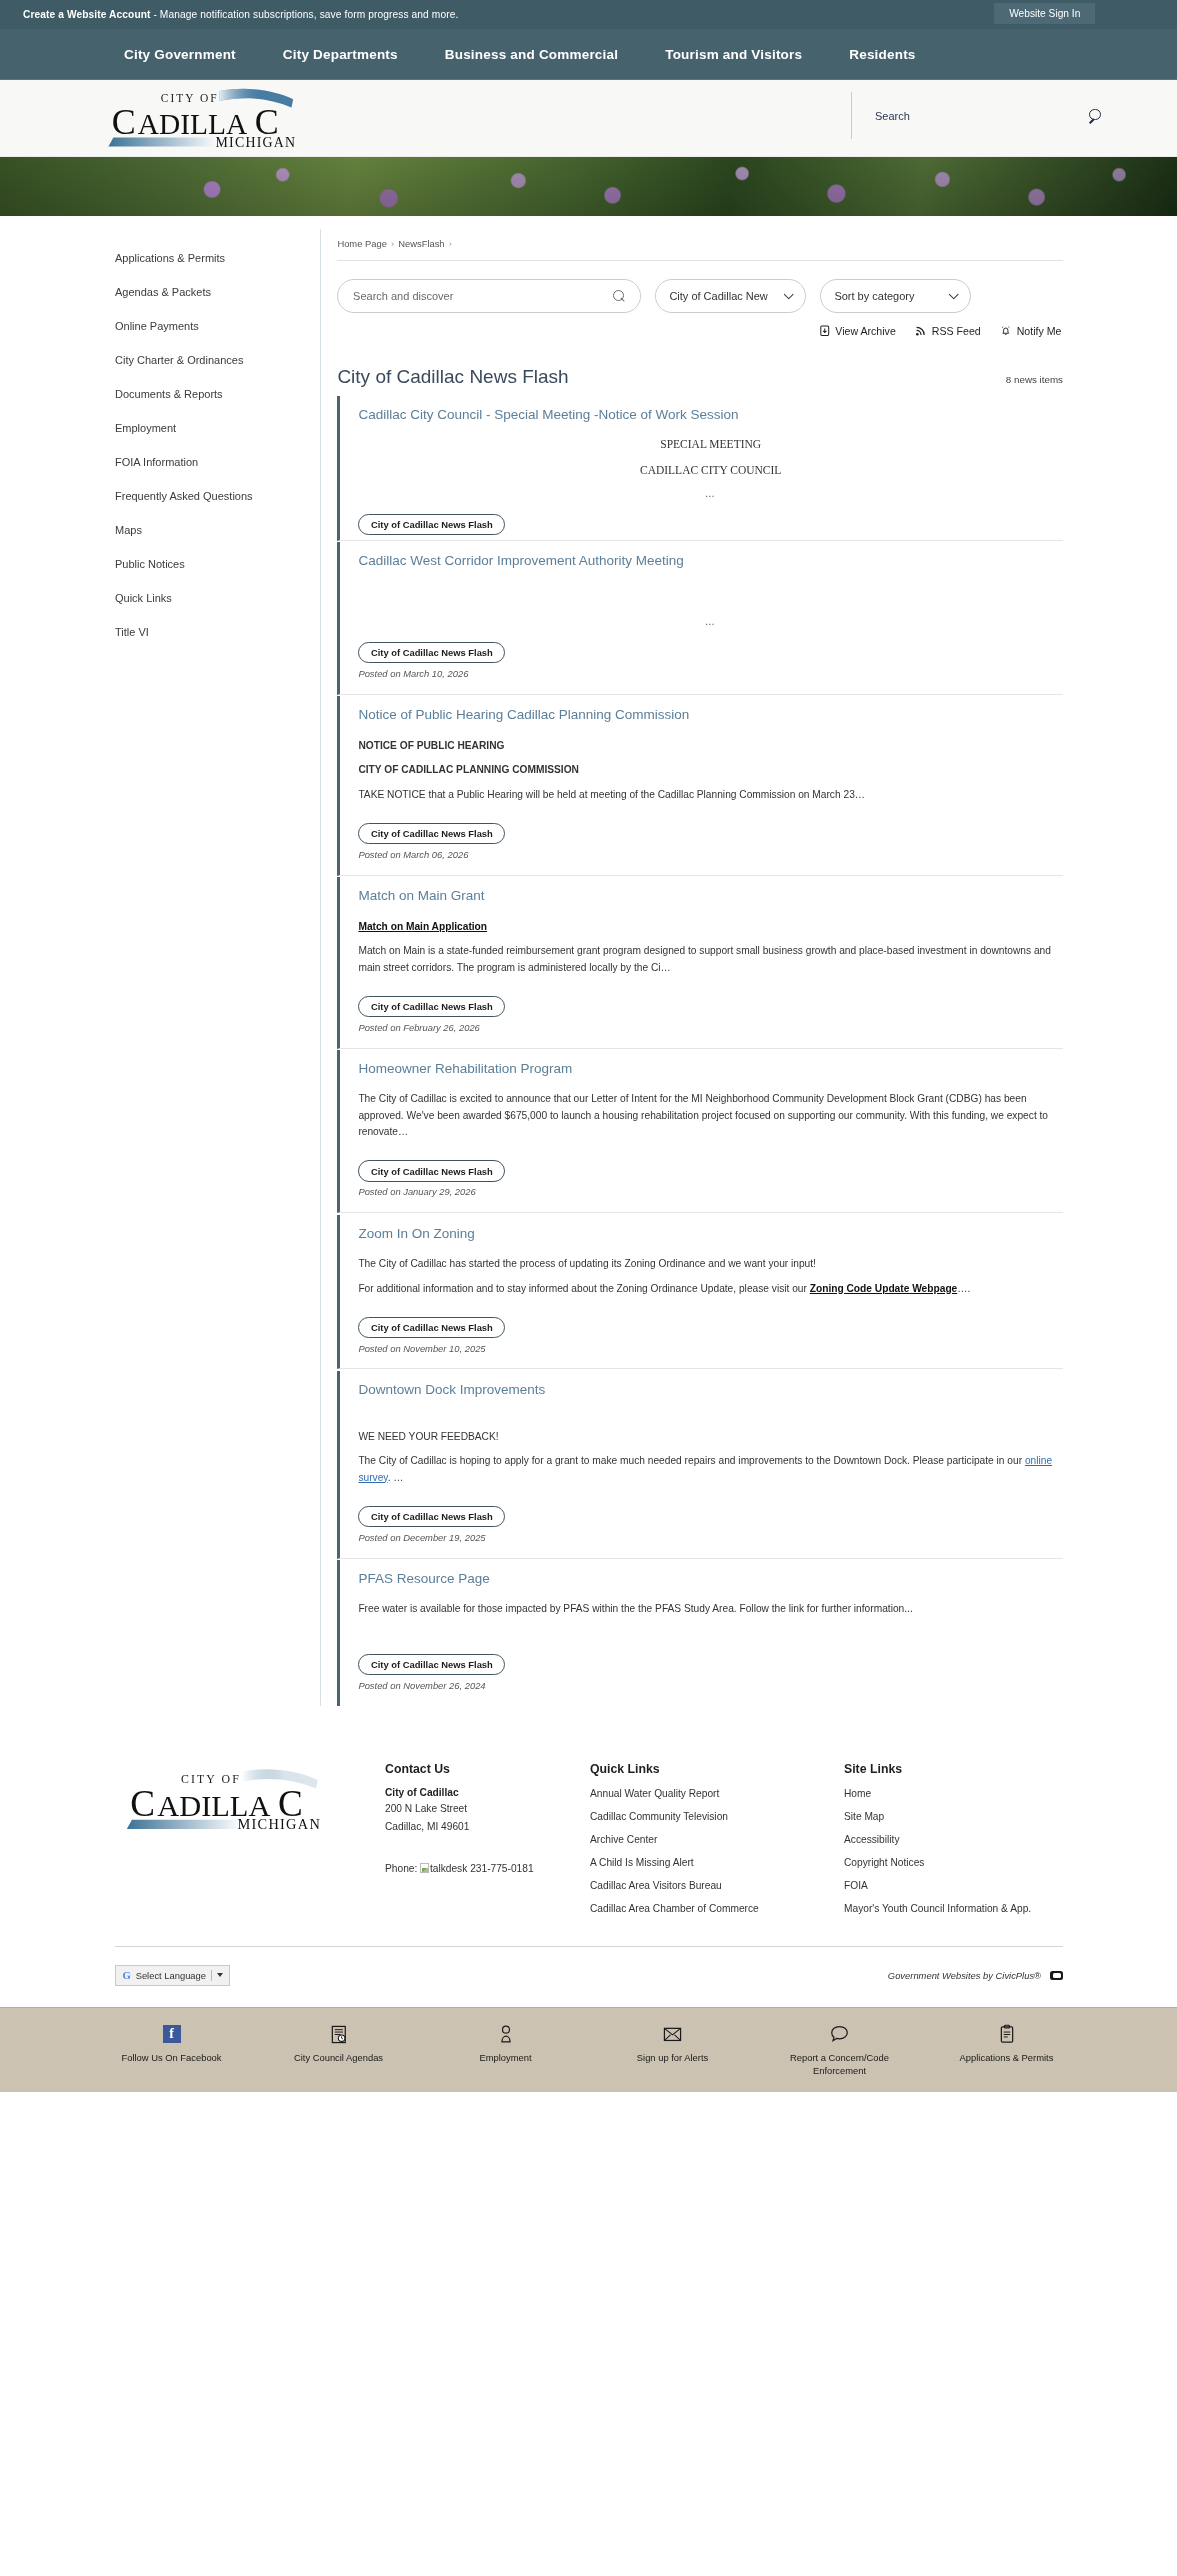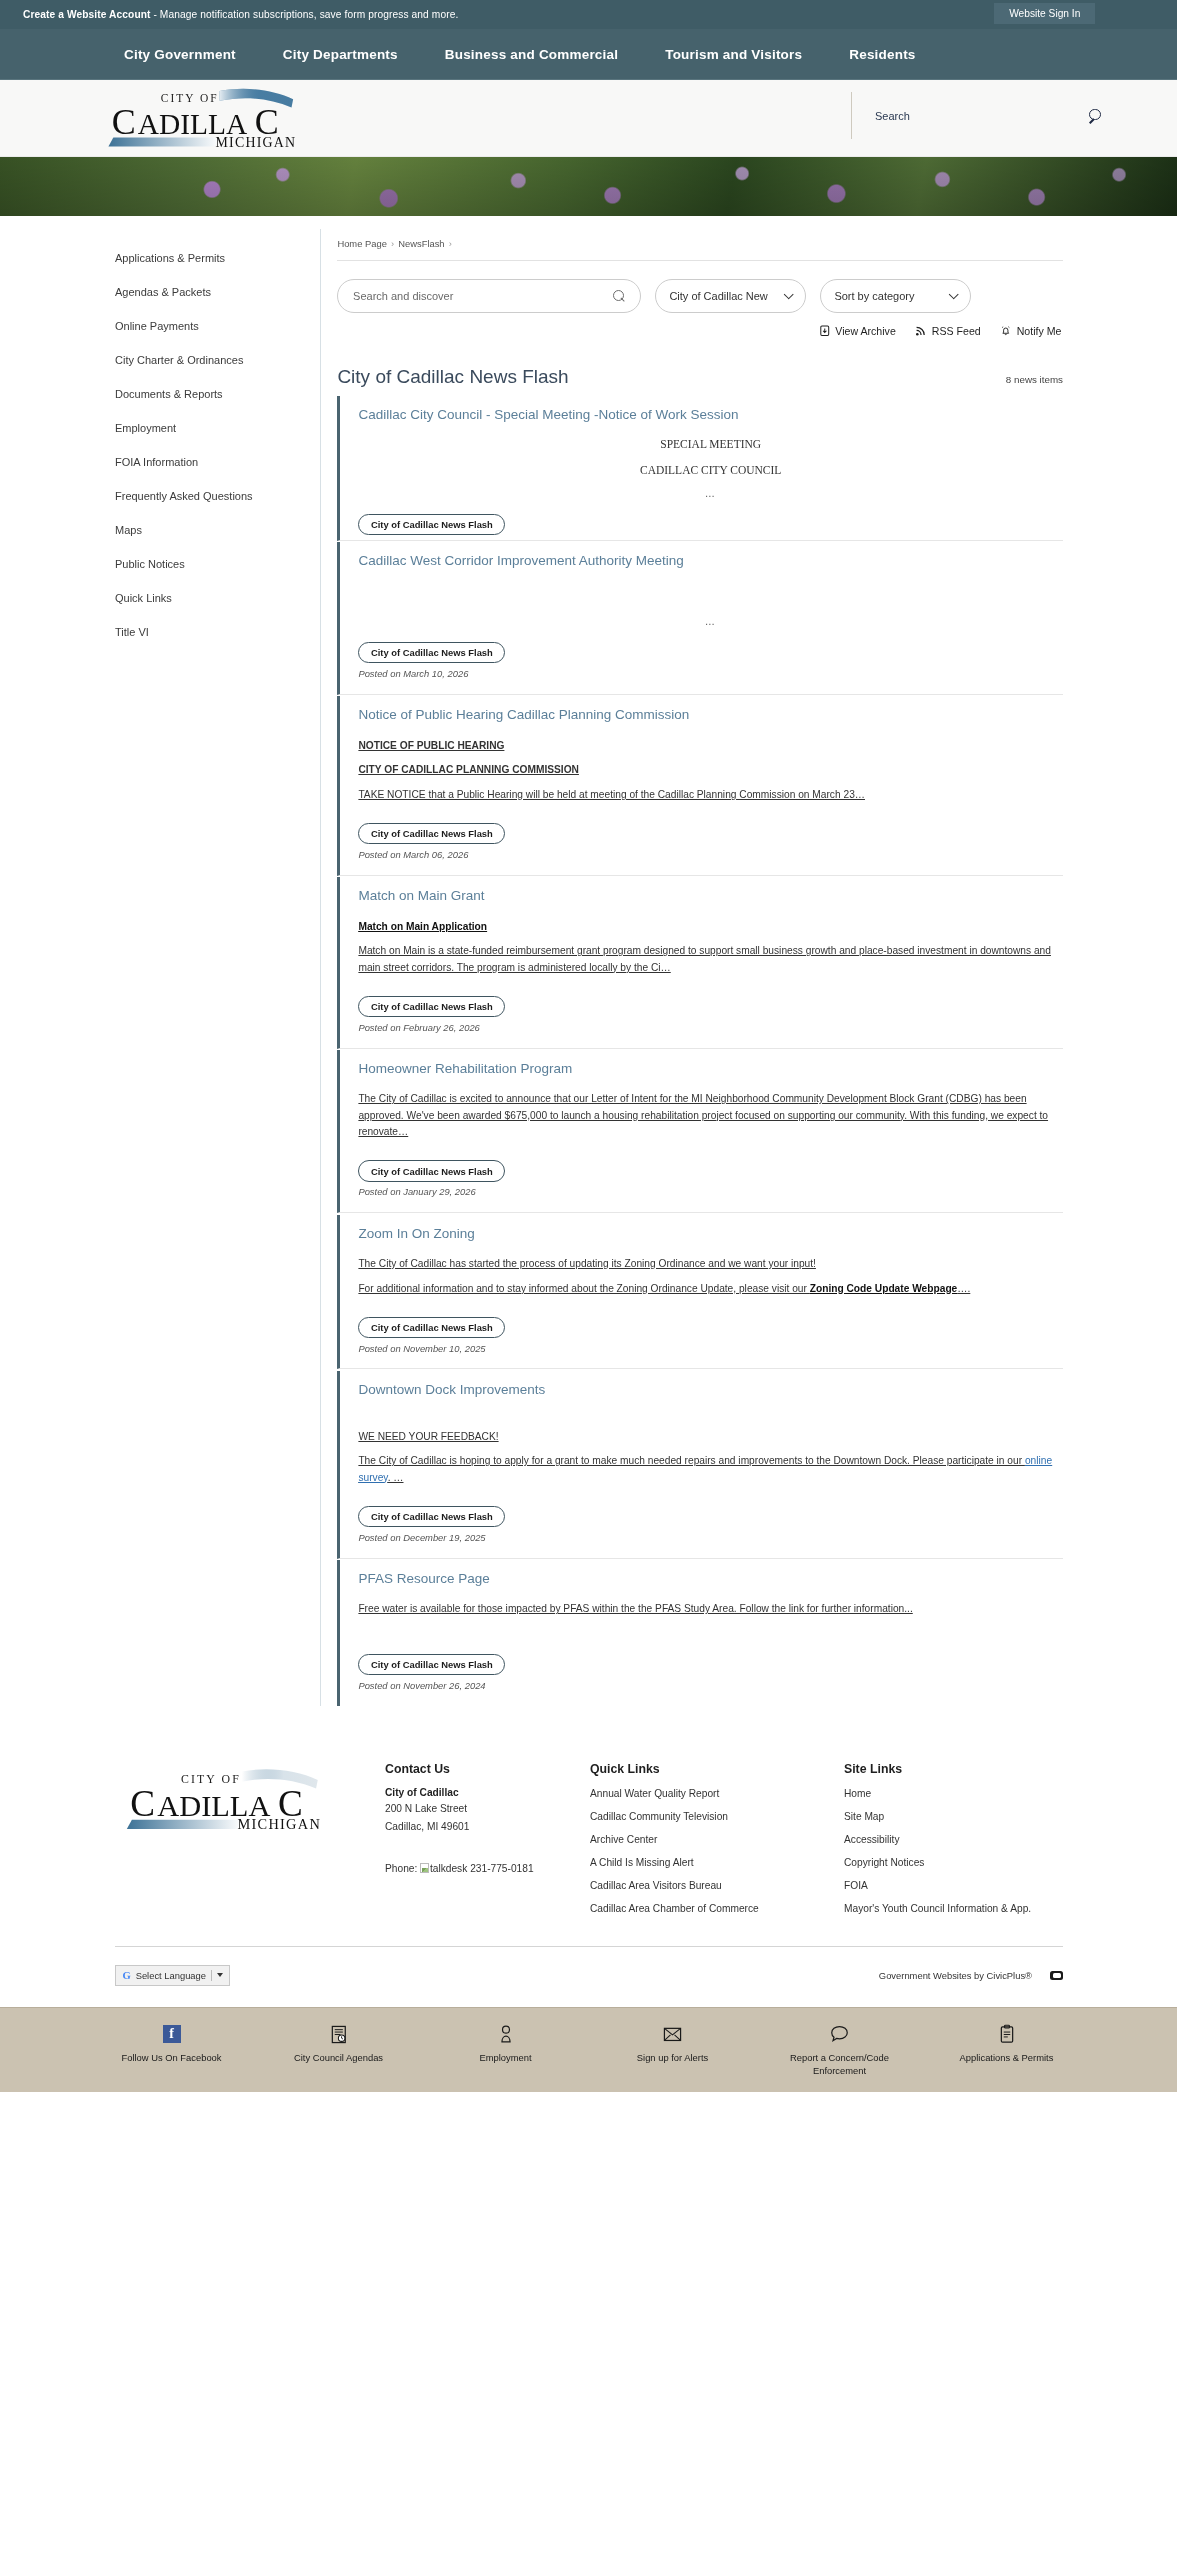--- a/index.html
+++ b/index.html
@@ -263,21 +263,21 @@
     padding-bottom: 4.9px;
     line-height: 1.35;
   }
   .news-item h3 a { color:#5b7f99; text-decoration:none; }
   .news-body {
     font-size: 10.2px;
     color: #333;
     line-height: 1.62;
     padding-bottom: 4.9px;
   }
-  .news-body p { margin: 8.2px 0; text-decoration: underline; }
+  .news-body p { margin: 8.2px 0; }
   .news-body p.b { font-weight: bold; }
   .news-body .centered { text-align:center; font-family:"Liberation Serif", serif; font-size:11.5px; margin: 6.5px 0; }
   .news-body .dots-center { text-align:center; color:#555; letter-spacing:1.6px; }
   .news-body a.link-b { color:#111; font-weight:bold; text-decoration: underline; }
   .news-body a.link-blue { color:#2f6fb0; text-decoration: underline; }
   .news-body .spacer { height: 39px; }
   .news-body .spacer-sm { height: 16.4px; }
 
   .cat-chip {
     display: inline-block;
@@ -343,21 +343,21 @@
     font-size: 9.4px;
     display:flex; align-items:center; gap:4.9px;
     color:#333;
     cursor:pointer;
   }
   .g-logo { font-weight:bold; font-size:10.6px; font-family:"Liberation Serif", serif; }
   .g-logo .b{color:#4285F4}
   .lang-divider { border-left:0.8px solid #bbb; height:10.6px; }
   .caret-dn { width:0;height:0;border-left:3.3px solid transparent;border-right:3.3px solid transparent;border-top:4.9px solid #333; }
   .civic {
-    font-size:9.4px; color:#333; display:flex; align-items:center; gap:18px;
+    font-size:9.4px; color:#333; display:flex; align-items:center; gap:9px;font-style:italic;
   }
   .civic-mark {
     width:13px;height:9.8px;background:#1a1a1a;border-radius:2.5px;
     display:inline-block;position:relative;
   }
   .civic-mark::after{content:"";position:absolute;left:2.5px;top:2.5px;width:8.2px;height:4.9px;background:#fff;border-radius:1.6px;}
 
   
   .quick-strip {
     background: #cbc2b1;

